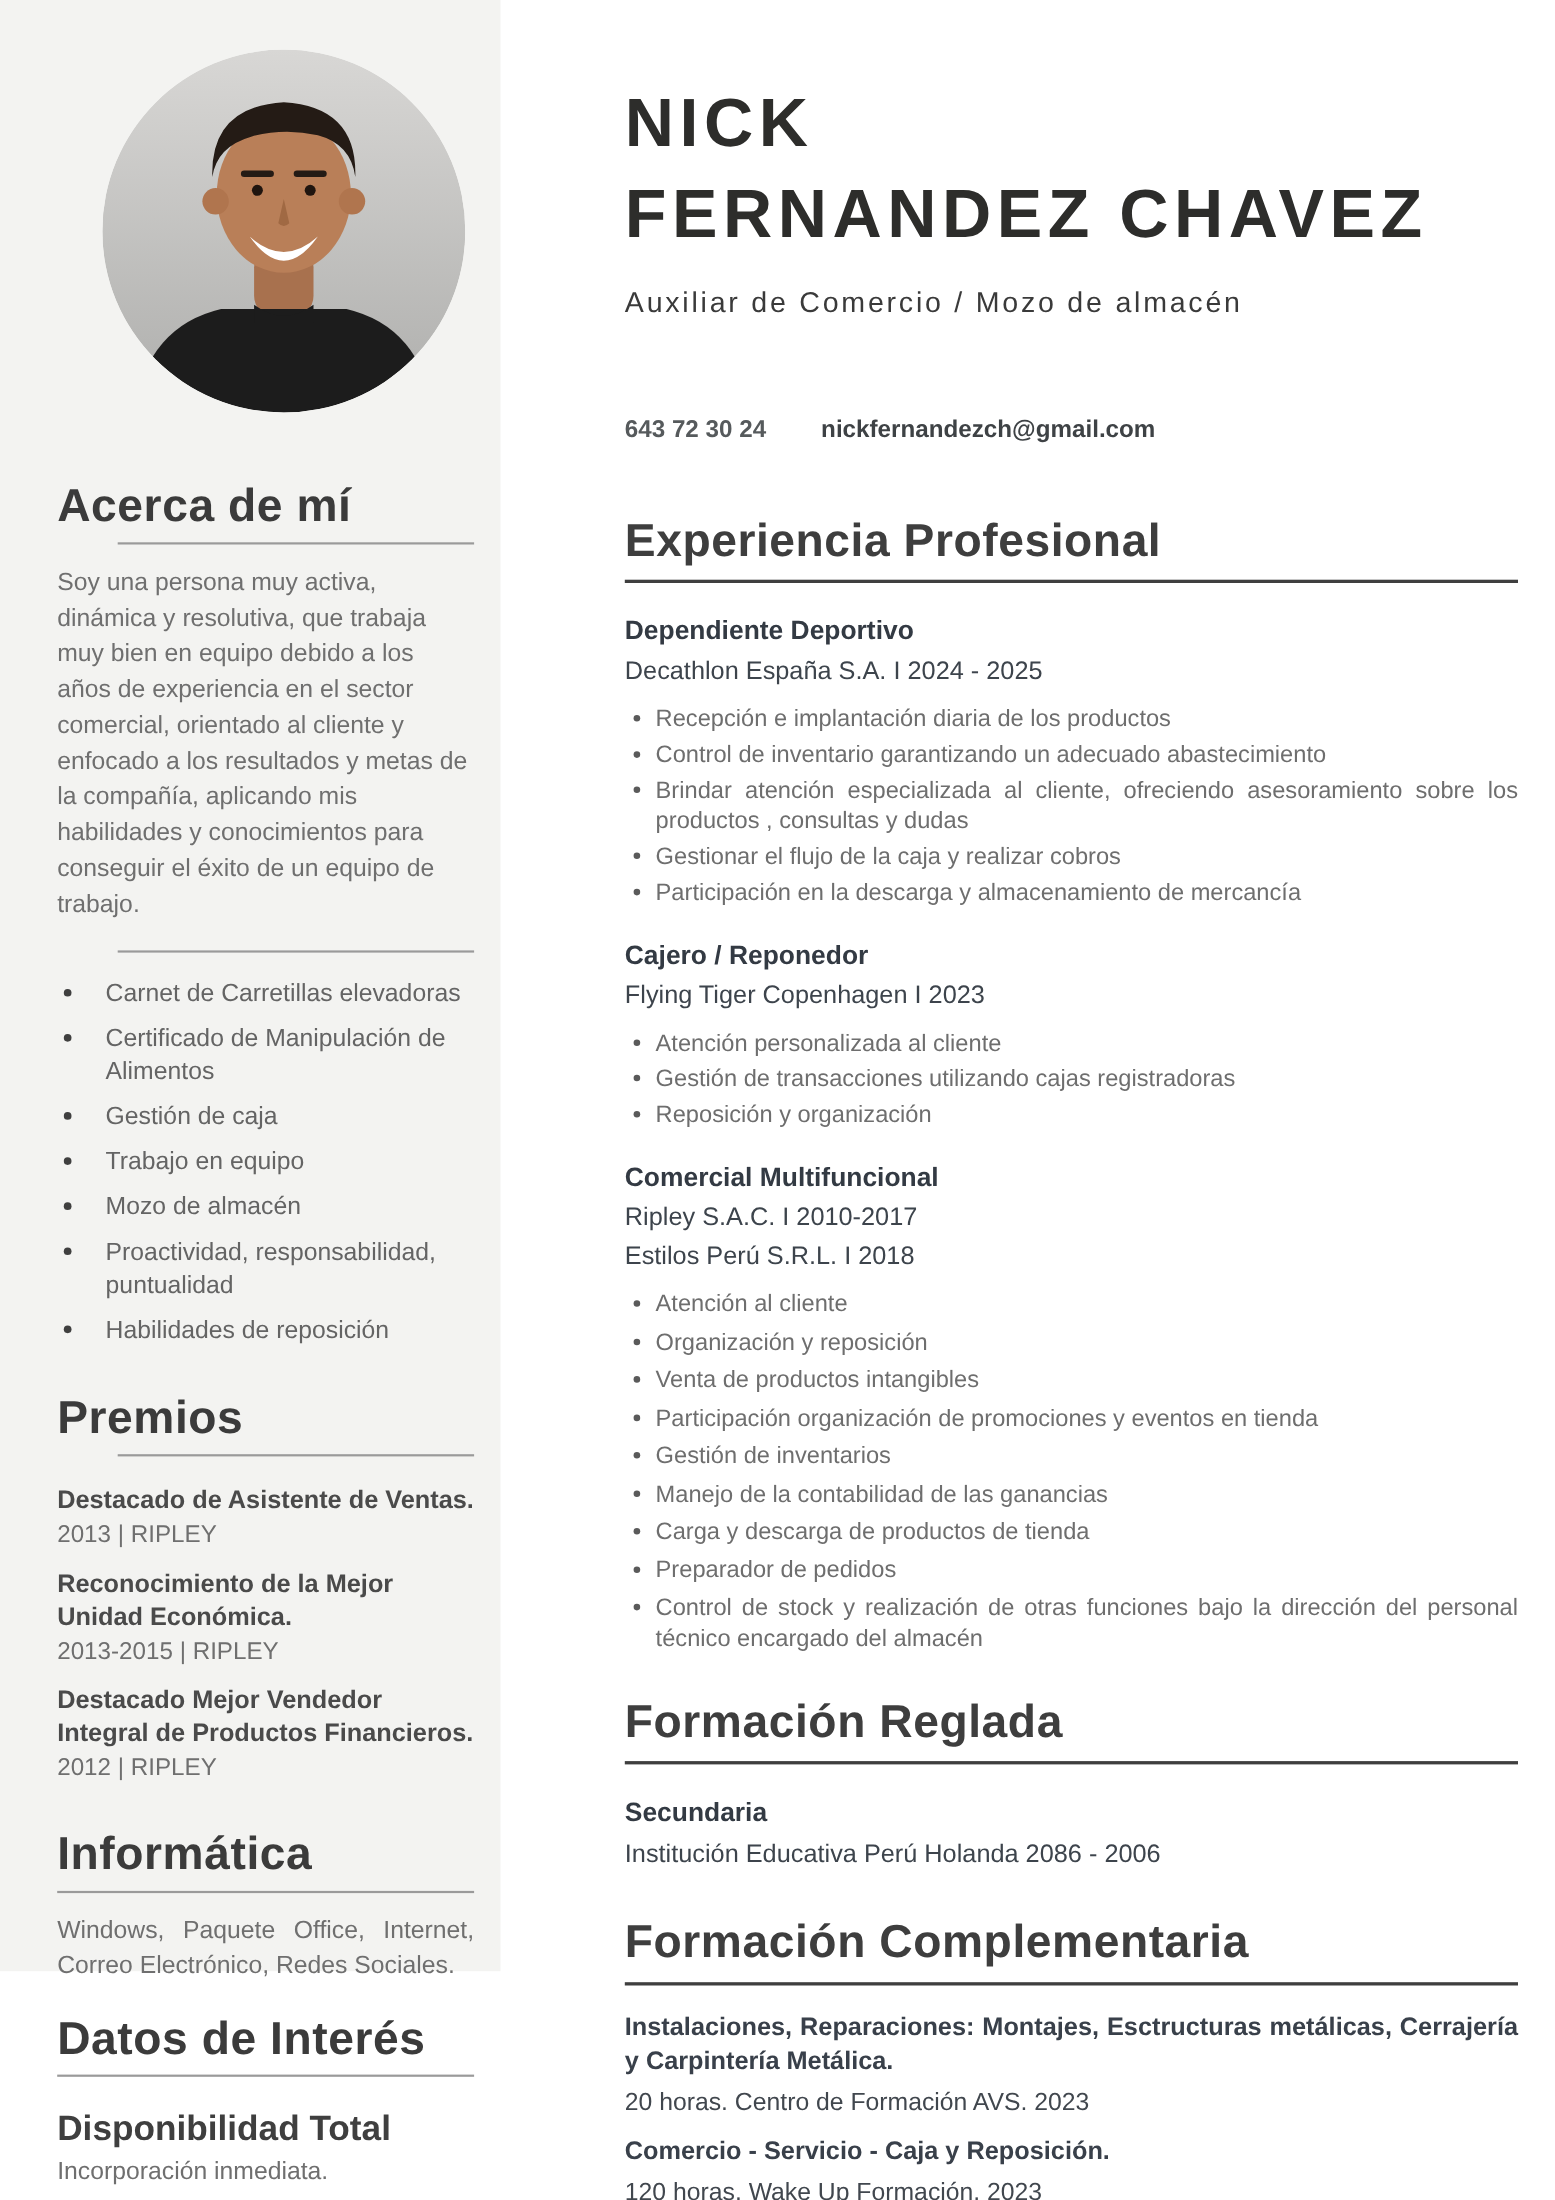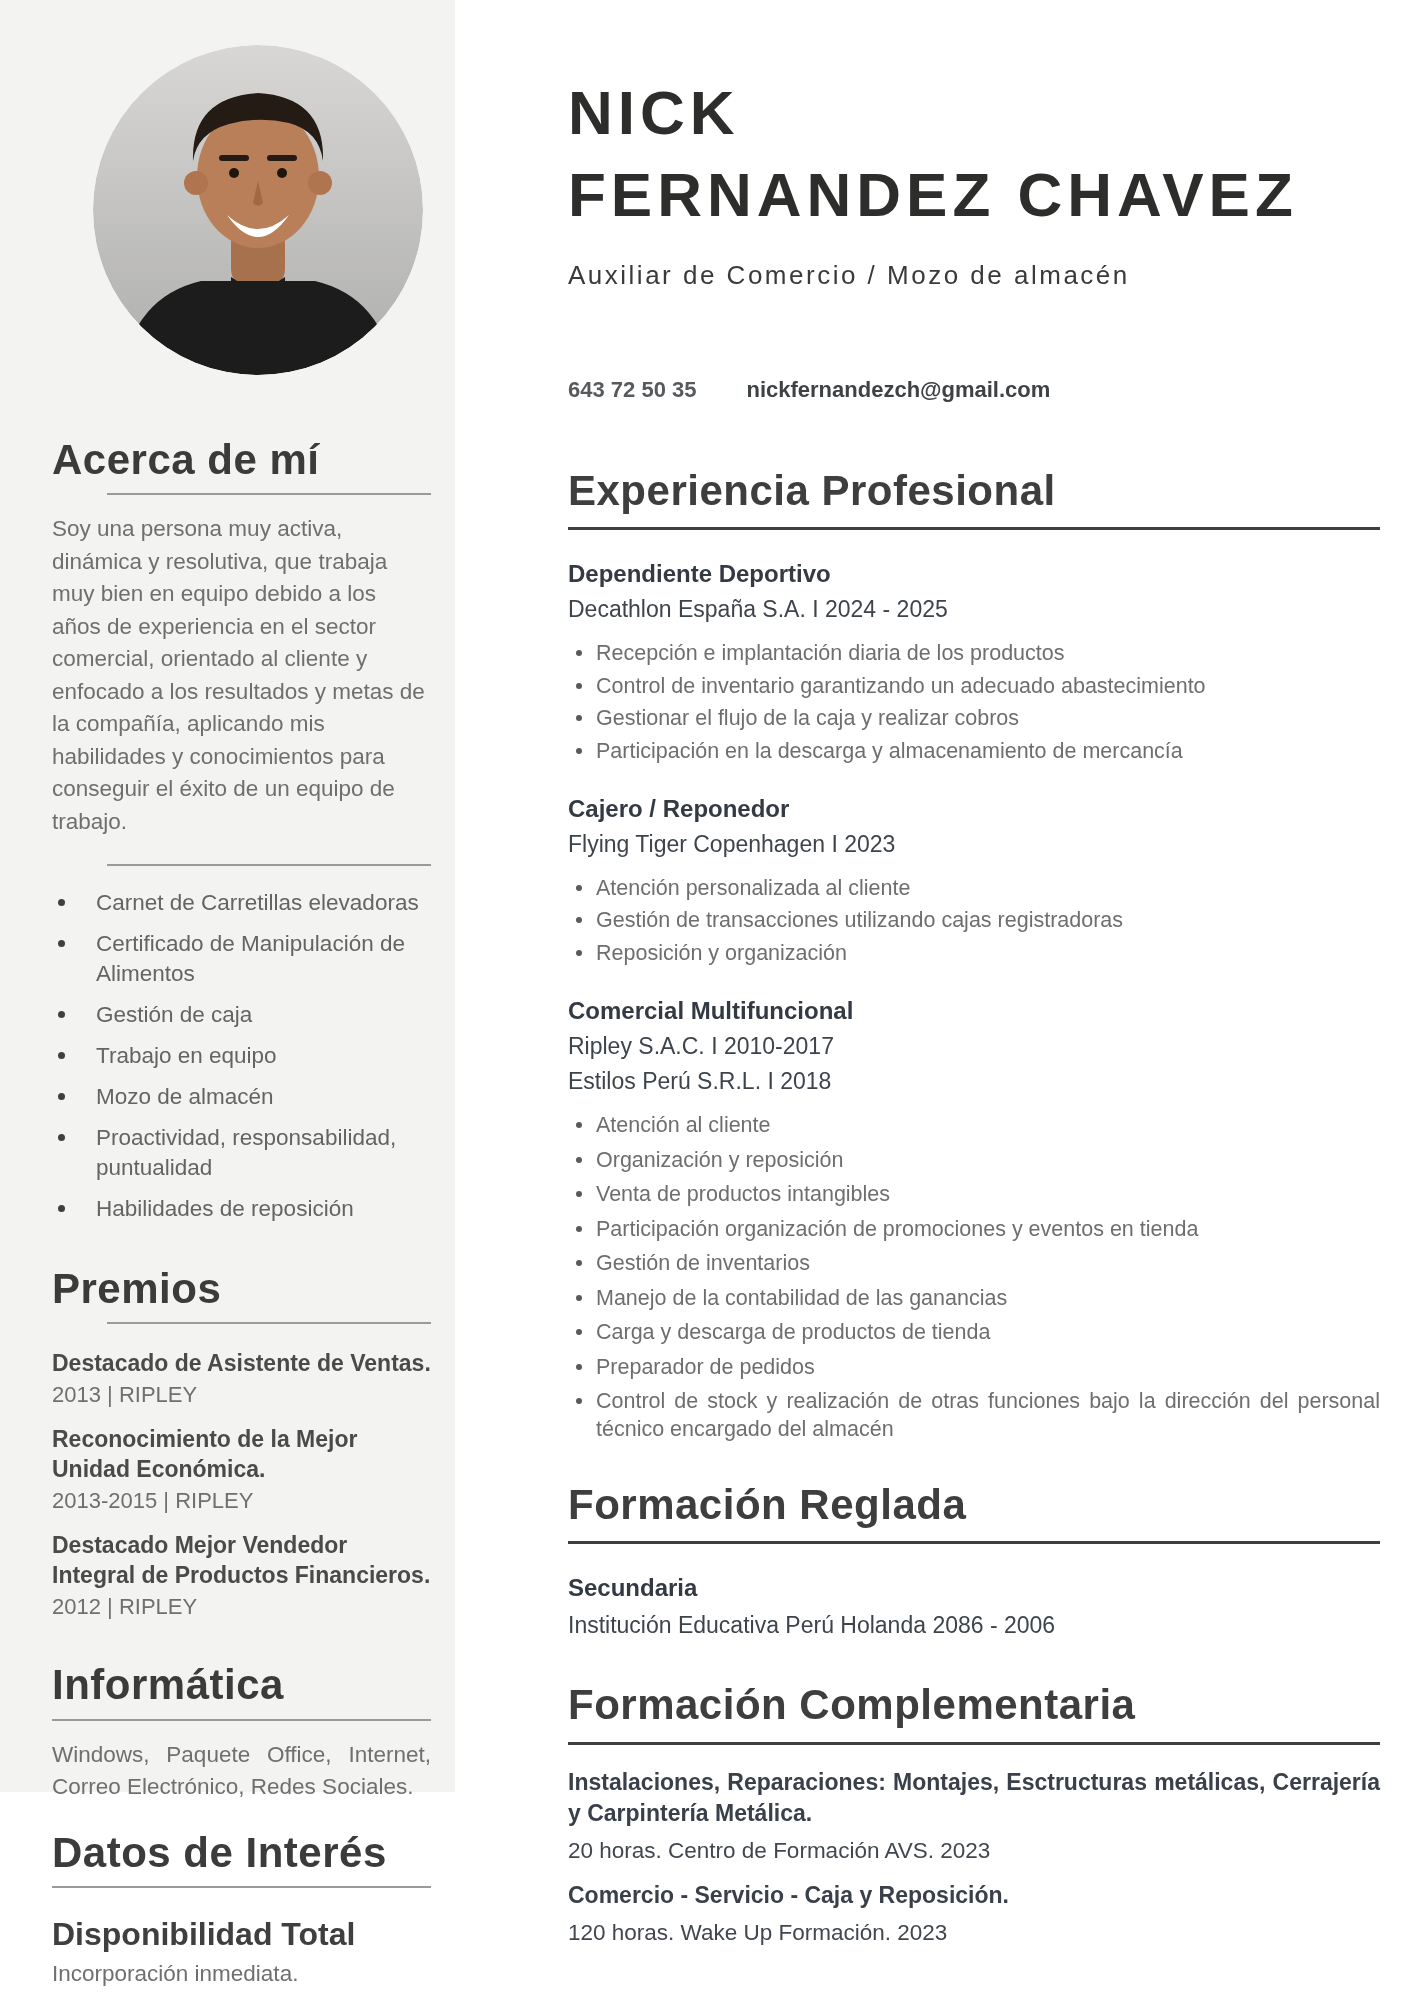--- a/index.html
+++ b/index.html
@@ -189,35 +189,36 @@
 
   </aside>
 
   <main class="main">
 
     <header>
       <h1 class="name-first">NICK</h1>
       <h1 class="name-last">FERNANDEZ CHAVEZ</h1>
       <div class="job-title">Auxiliar de Comercio / Mozo de almacén</div>
       <div class="contact-row">
-        <span class="contact-phone">643 72 50 35</span>
+        <span class="contact-phone">643 72 30 24</span>
         <span class="contact-email">nickfernandezch@gmail.com</span>
       </div>
     </header>
 
     <section class="sec-exp">
       <h2 class="main-h2">Experiencia Profesional</h2>
       <hr class="rule-main">
 
       <div class="job">
         <div class="job-role">Dependiente Deportivo</div>
         <div class="job-company">Decathlon España S.A. I 2024 - 2025</div>
         <ul class="bullets">
           <li class="justify">Recepción e implantación diaria de los productos</li>
           <li class="justify">Control de inventario garantizando un adecuado abastecimiento</li>
+          <li class="justify">Brindar atención especializada al cliente, ofreciendo asesoramiento sobre los productos , consultas y dudas</li>
           <li class="justify">Gestionar el flujo de la caja y realizar cobros</li>
           <li class="justify">Participación en la descarga y almacenamiento de mercancía</li>
         </ul>
       </div>
 
       <div class="job">
         <div class="job-role">Cajero / Reponedor</div>
         <div class="job-company">Flying Tiger Copenhagen I 2023</div>
         <ul class="bullets">
           <li class="justify">Atención personalizada al cliente</li>

